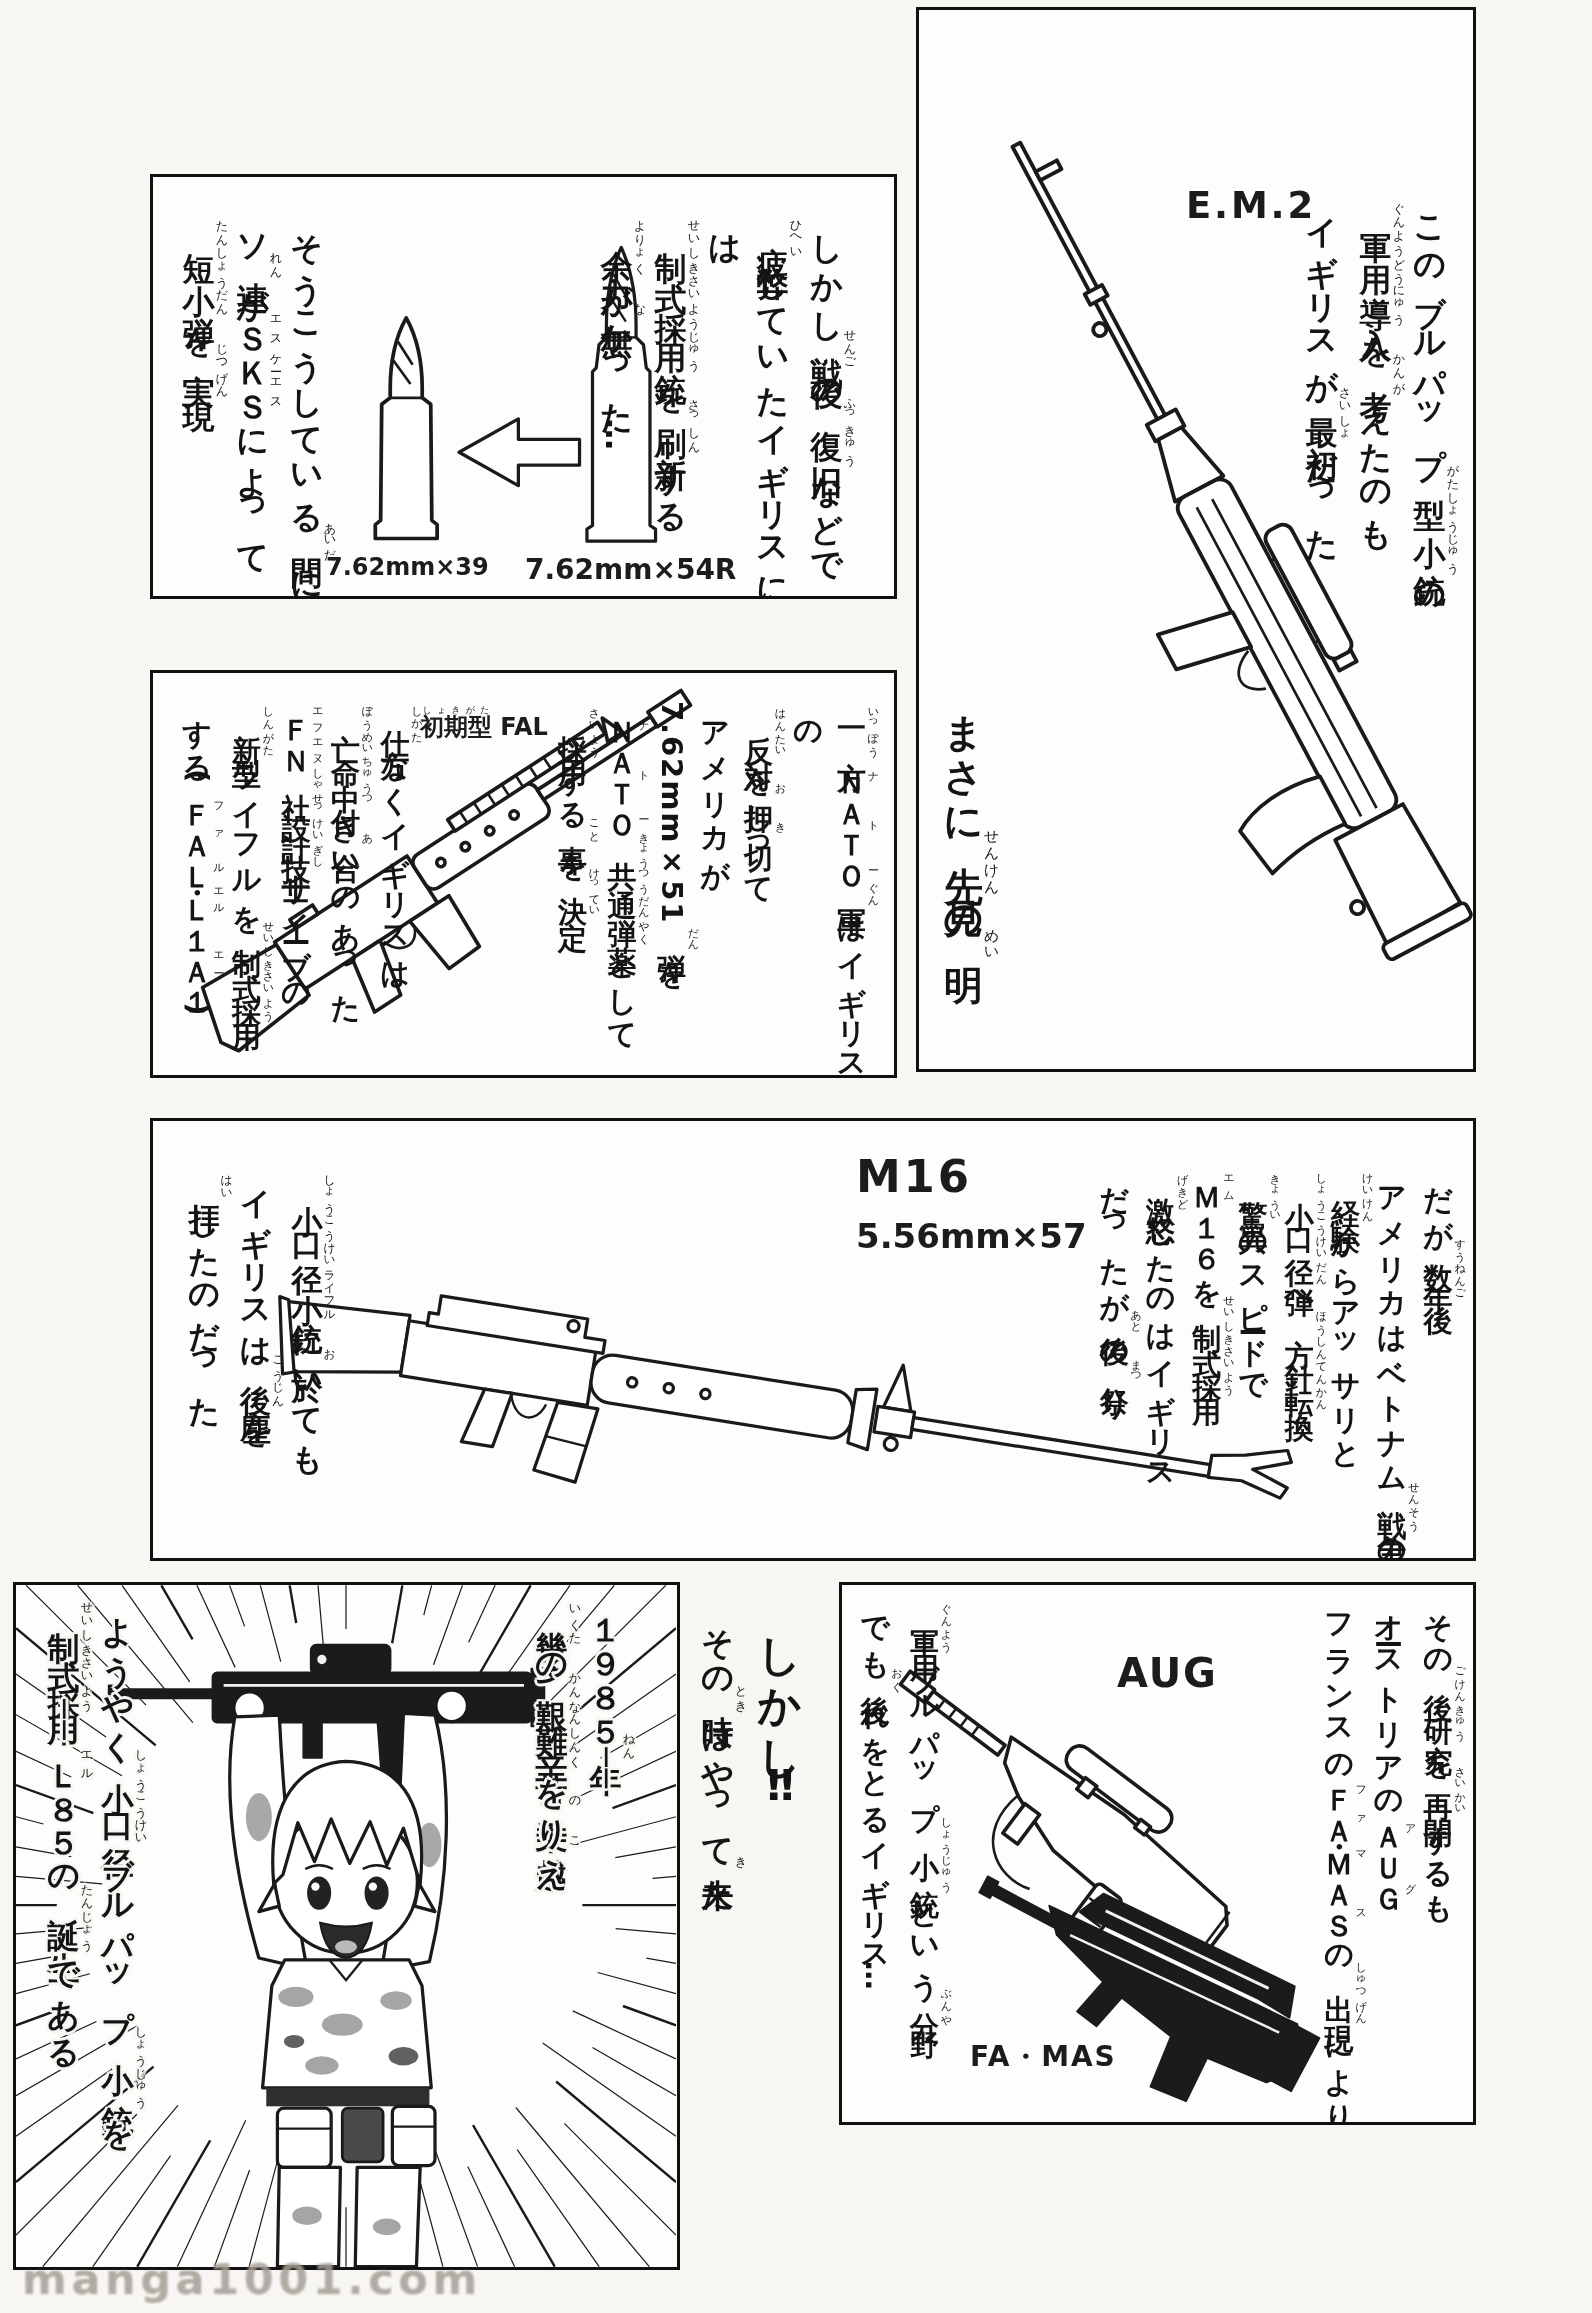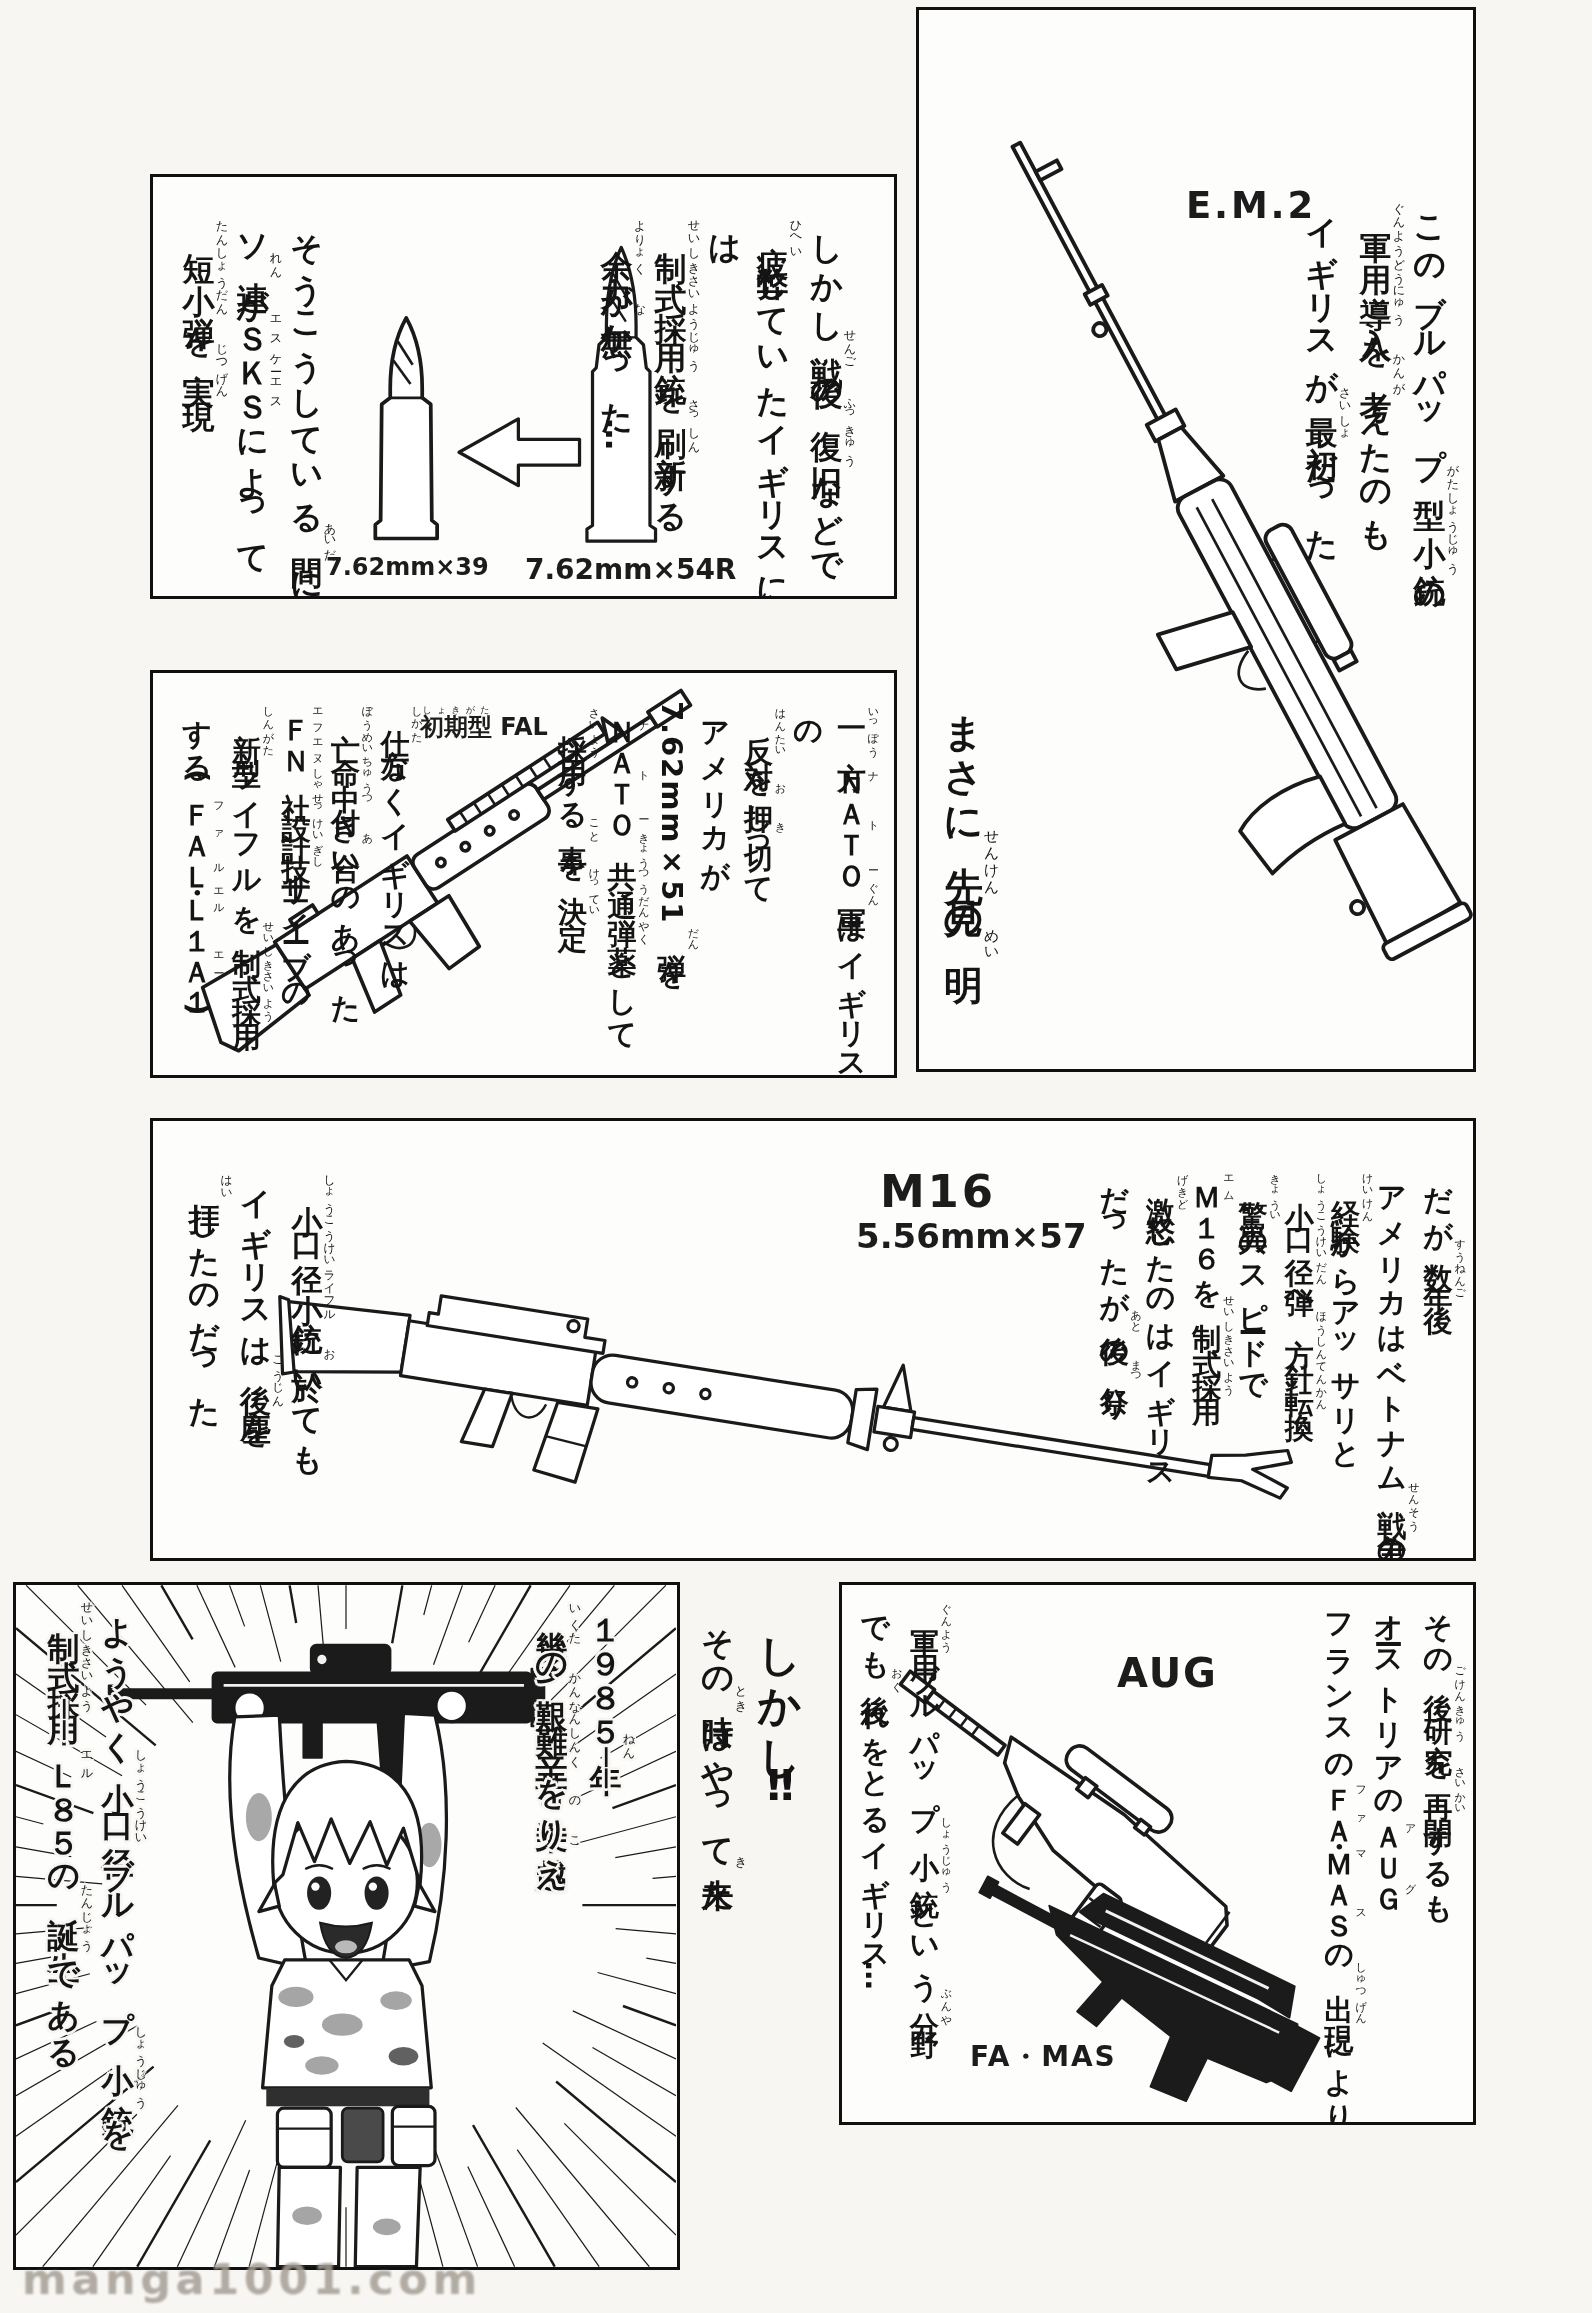--- a/index.html
+++ b/index.html
@@ -176,21 +176,21 @@
       <div><ruby>驚異<rt>きょうい</rt></ruby>のスピードで</div>
       <div><ruby>Ｍ<rt>エム</rt></ruby>１６を<ruby>制式採用<rt>せいしきさいよう</rt></ruby></div>
       <div><ruby>激怒<rt>げきど</rt></ruby>したのはイギリス</div>
       <div>だったが<ruby>後<rt>あと</rt></ruby>の<ruby>祭<rt>まつ</rt></ruby>り</div>
     </div>
     <div class="vtext" style="top:46px;left:28px;font-size:31px;">
       <div><ruby>小口径小銃<rt>しょうこうけいライフル</rt></ruby>に<ruby>於<rt>お</rt></ruby>いても</div>
       <div>イギリスは<ruby>後塵<rt>こうじん</rt></ruby>を</div>
       <div><ruby>拝<rt>はい</rt></ruby>したのだった</div>
     </div>
-    <div class="hlabel" style="left:703px;top:44px;font-size:45px;letter-spacing:2.8px;margin-left:24px;">M16</div>
+    <div class="hlabel" style="left:703px;top:29px;font-size:45px;letter-spacing:2.8px;">M16</div>
     <div class="hlabel" style="left:703px;top:95px;font-size:34px;">5.56mm×57</div>
   </div>
 
   <div class="panel" style="left:839px;top:1582px;width:637px;height:543px;">
     <svg width="631" height="536" viewBox="0 0 680 578">
 
       <g transform="translate(68,100) rotate(37) scale(1.1)">
         <rect class="gun-stroke" x="0" y="-8" width="30" height="16"></rect>
         <rect class="gun-stroke" x="30" y="-6" width="88" height="12"></rect>
         <line class="line" x1="44" y1="-6" x2="44" y2="6" stroke-width="1.6"></line>

